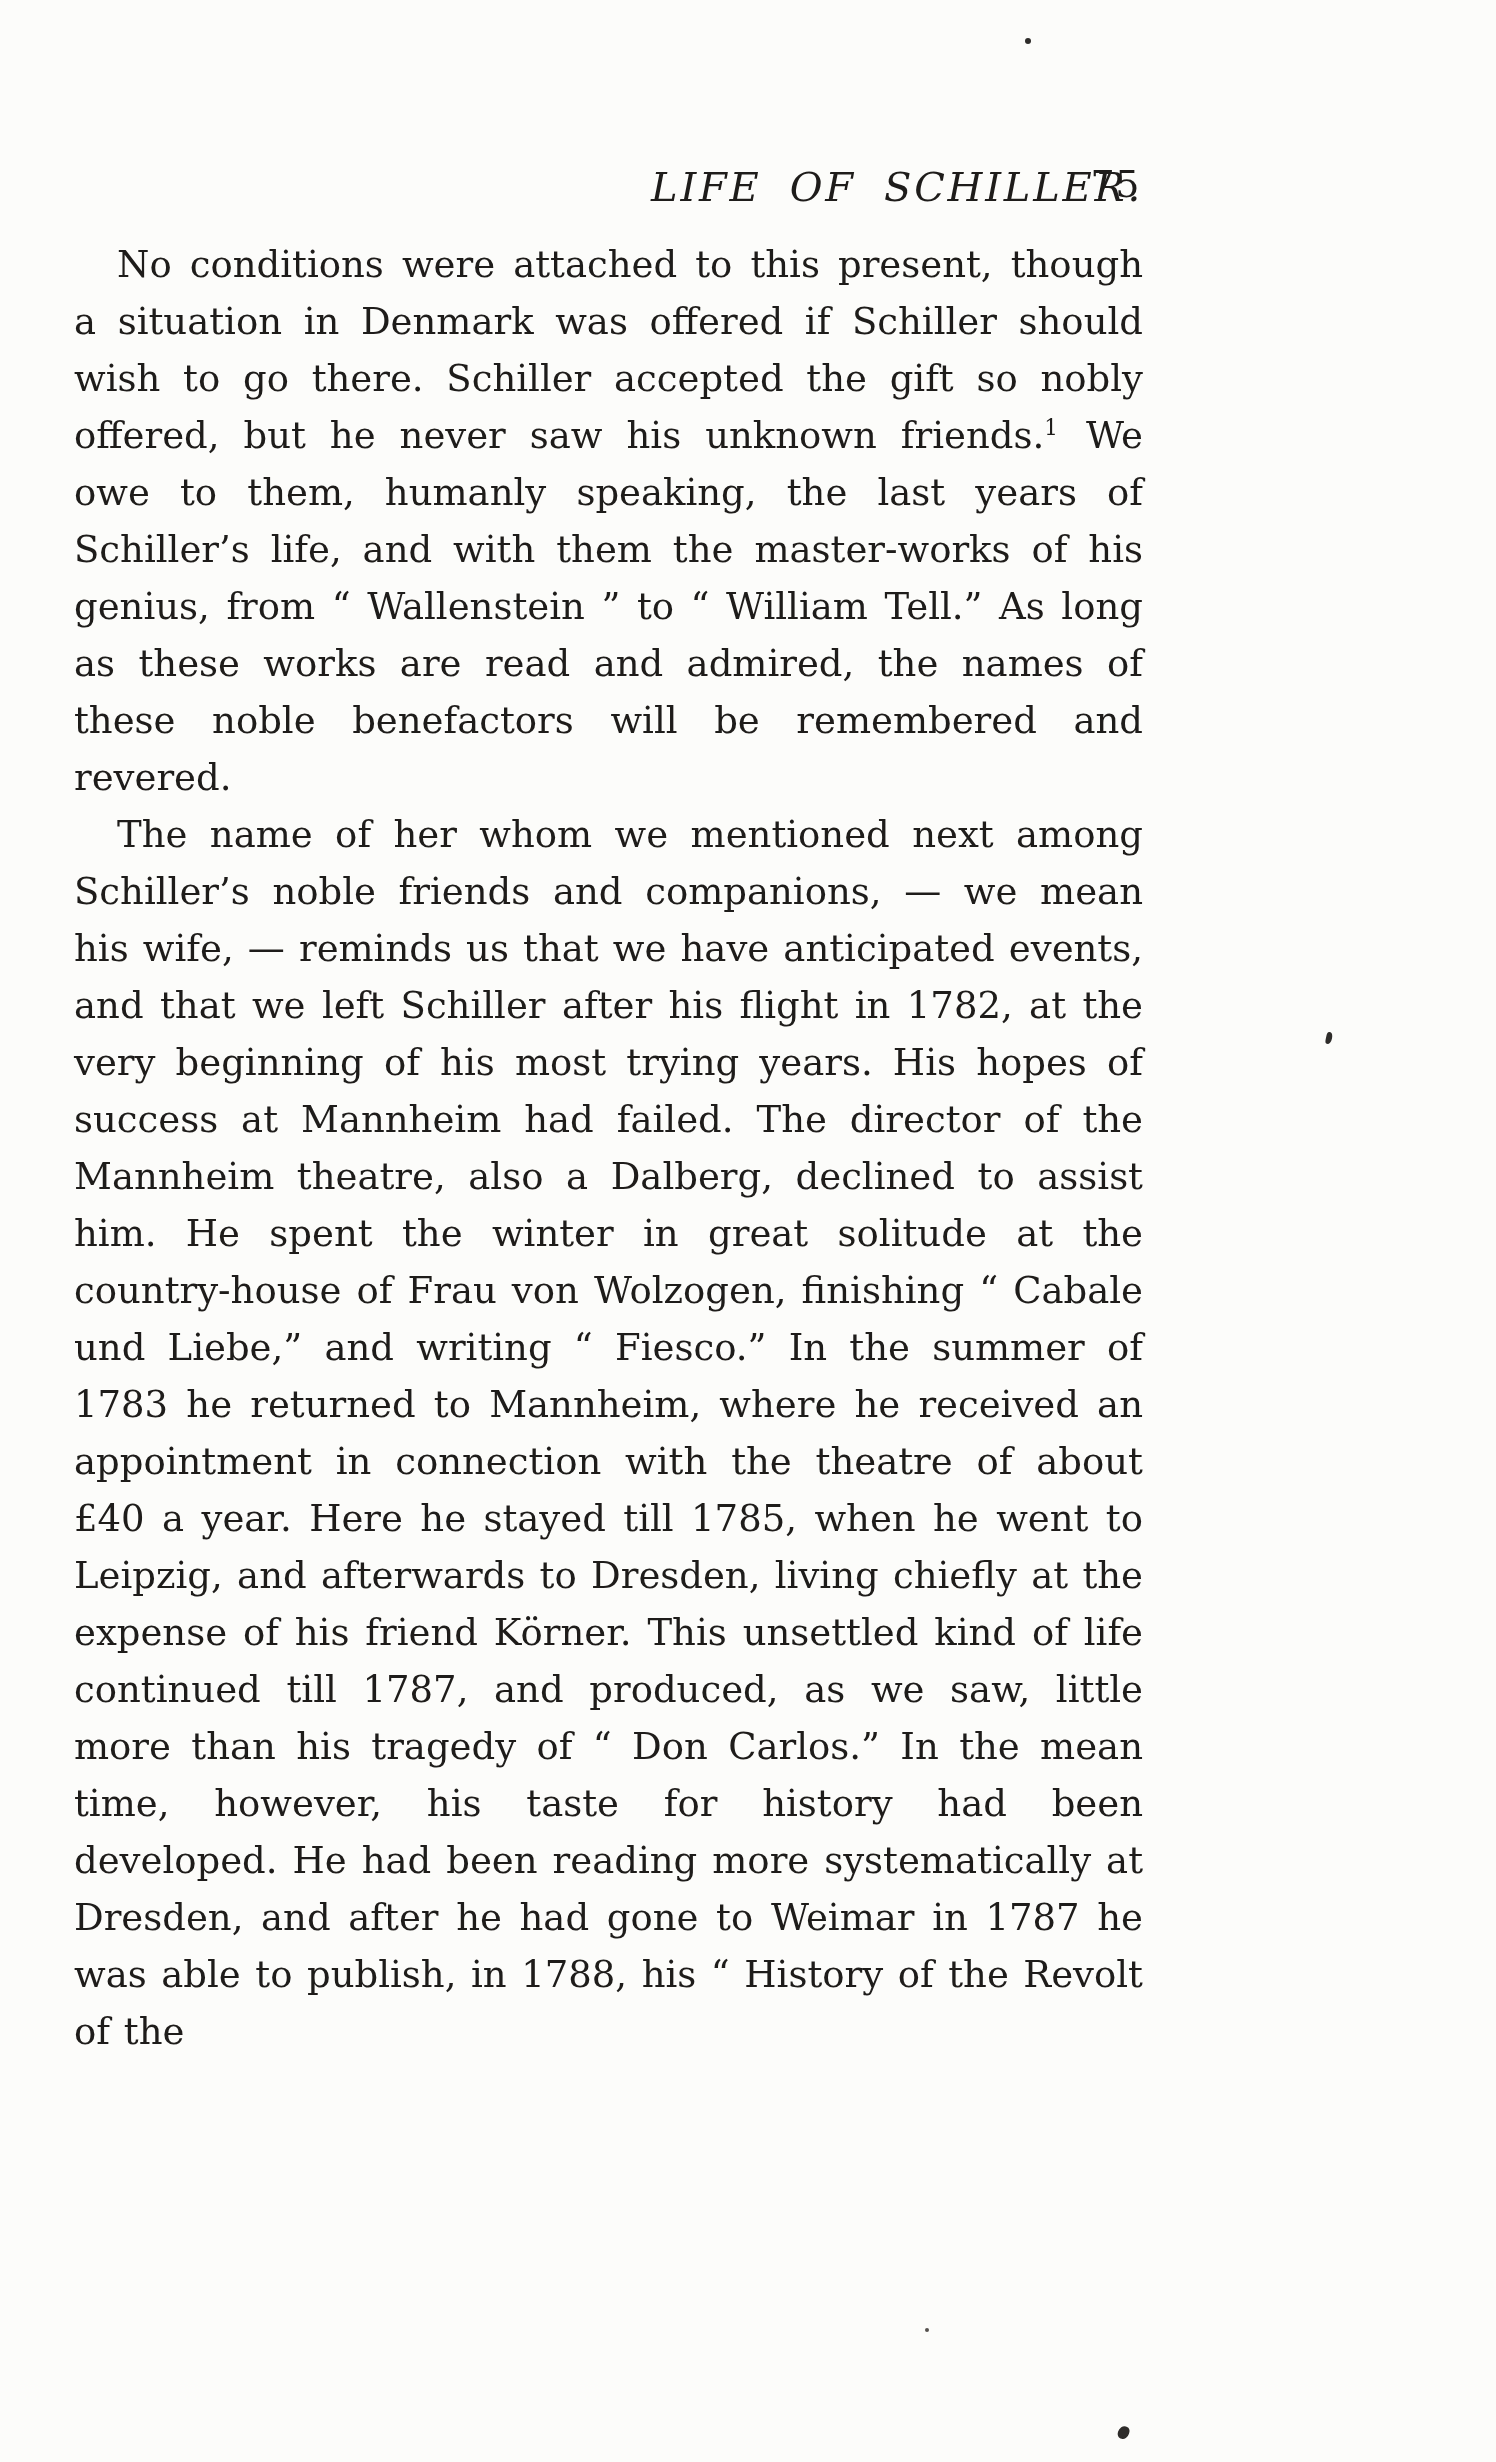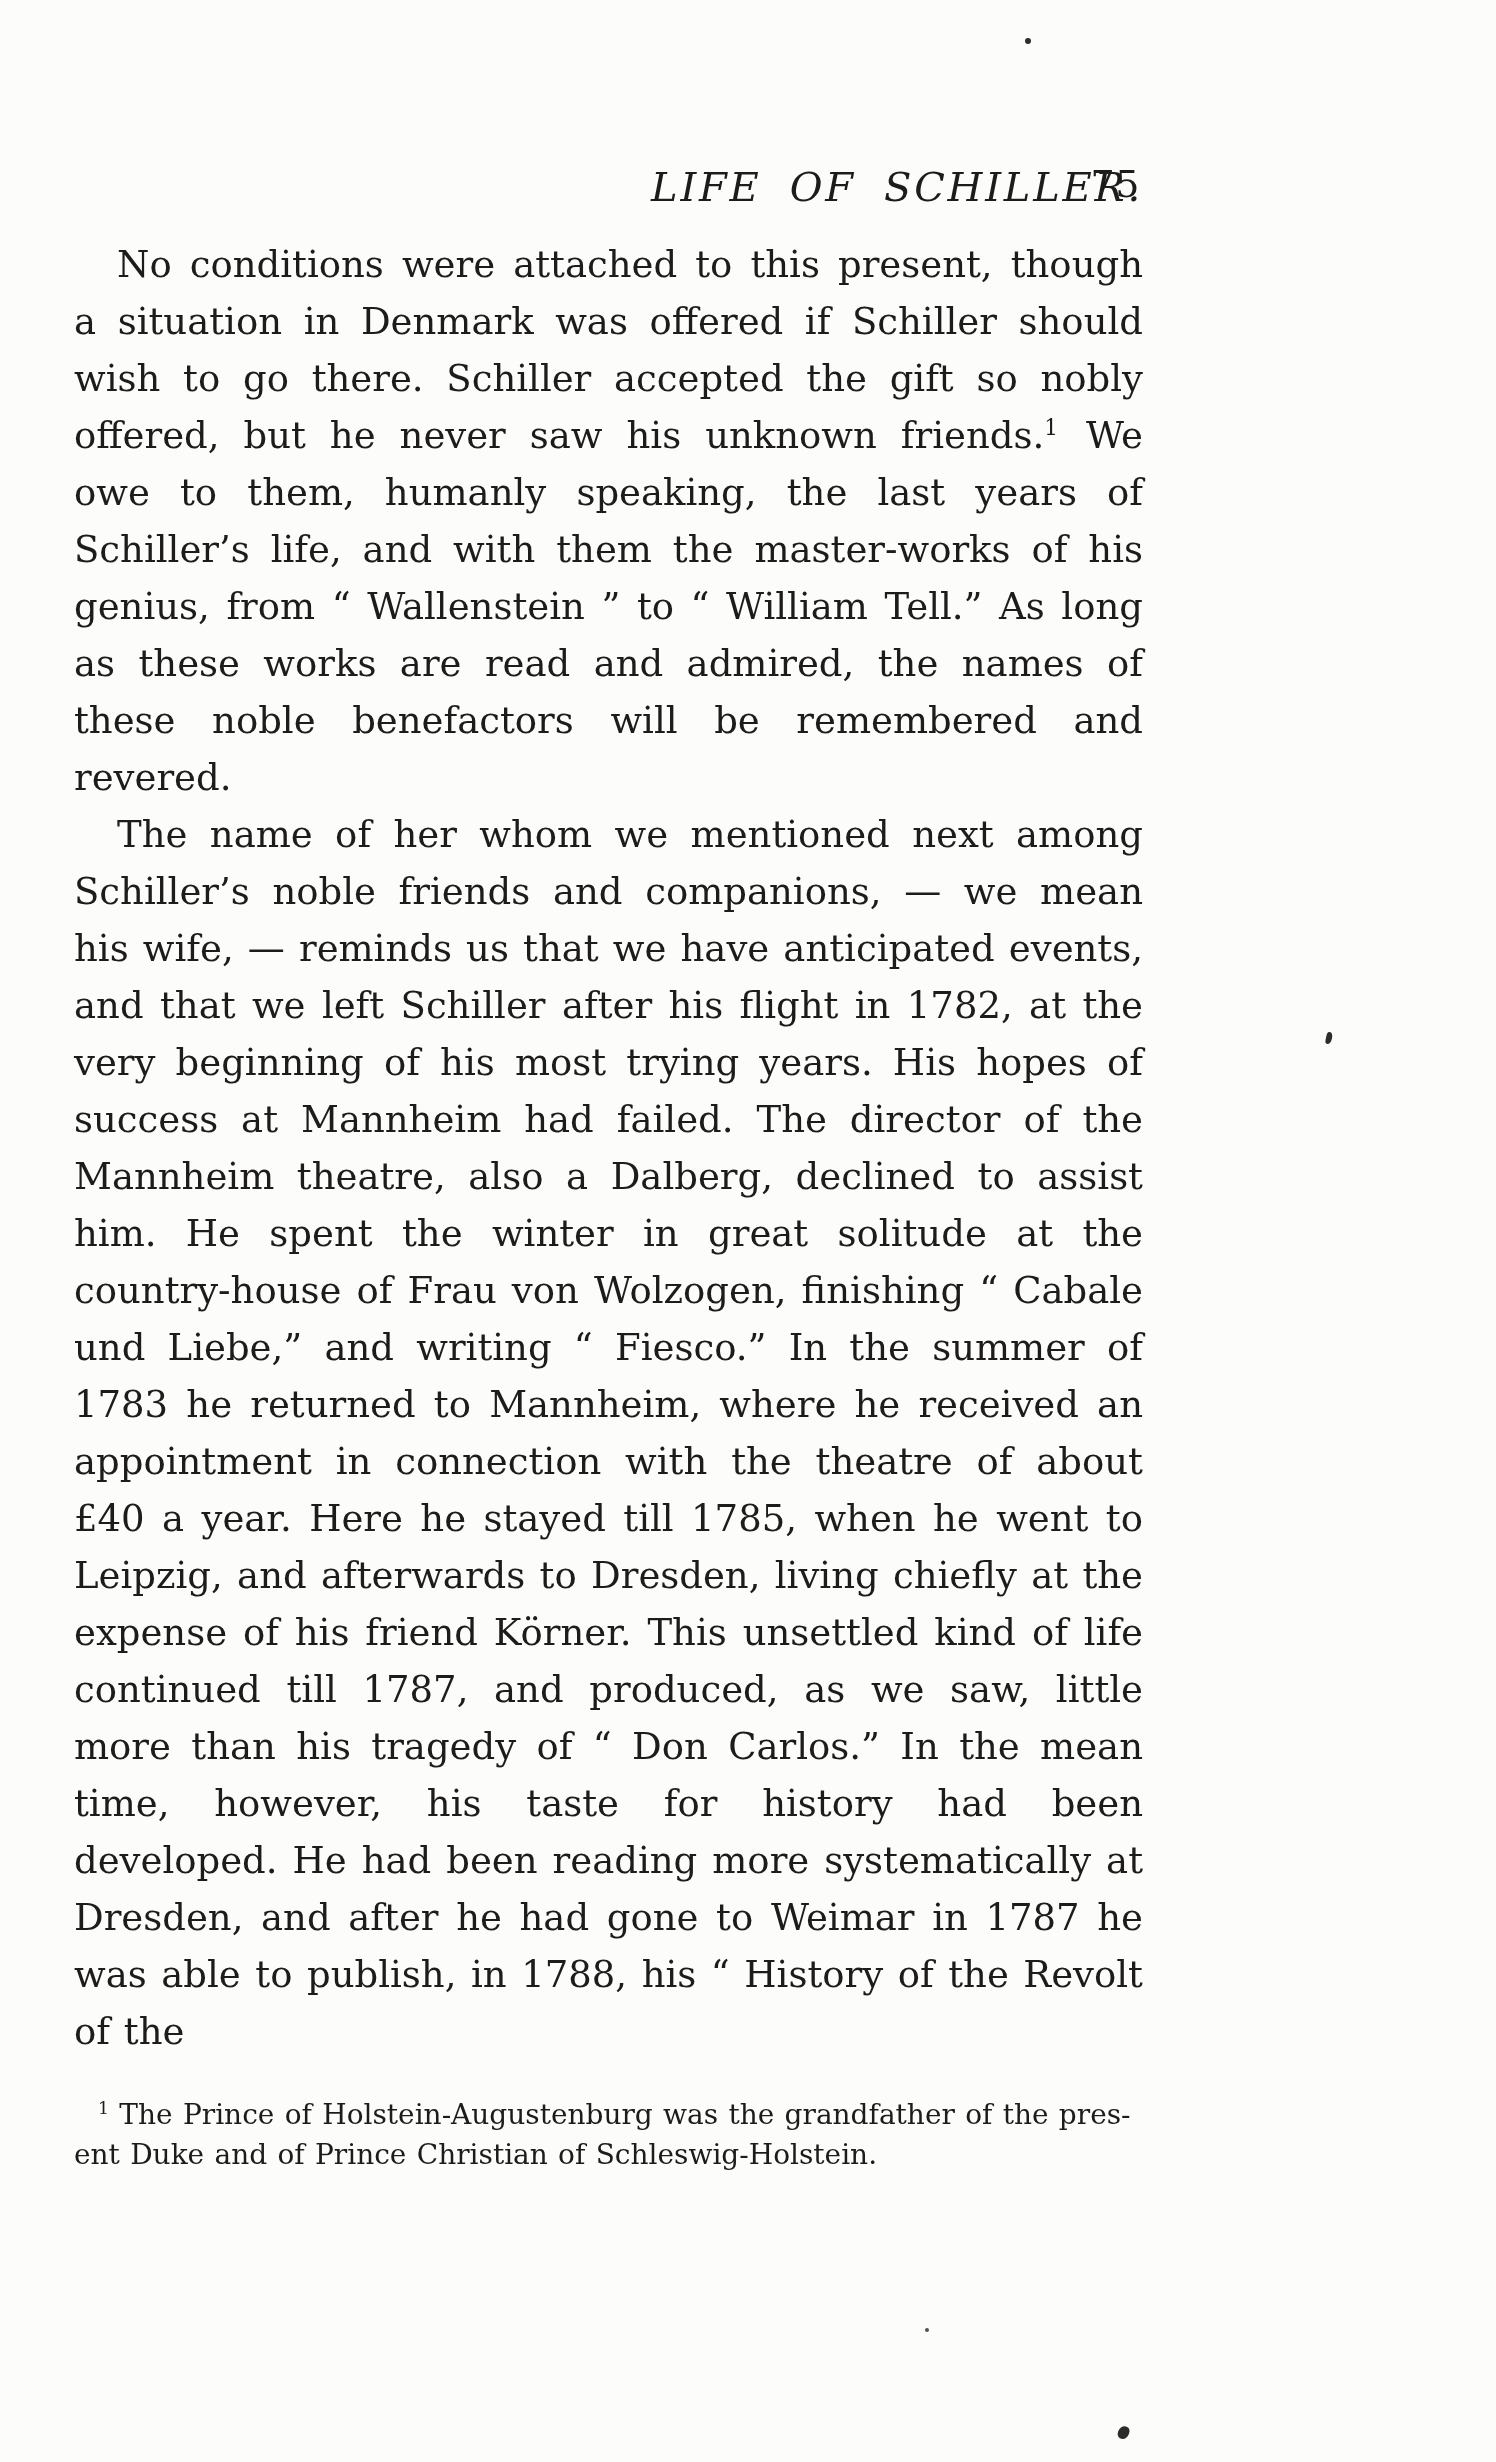--- a/index.html
+++ b/index.html
@@ -95,27 +95,20 @@
     <header class="running-head">
       <div class="running-title">LIFE OF SCHILLER.</div>
       <div class="page-number">75</div>
     </header>
 
     <section class="body-text">
       <p class="para"><span>No conditions were attached to this present, though a situation in Denmark was offered if Schiller should wish to go there. Schiller accepted the gift so nobly offered, but he never saw his unknown friends.</span><sup class="fn-ref">1</sup><span> We owe to them, humanly speaking, the last years of Schiller’s life, and with them the master-works of his genius, from “ Wallenstein ” to “ William Tell.” As long as these works are read and admired, the names of these noble benefactors will be remembered and revered.</span></p>
       <p class="para"><span>The name of her whom we mentioned next among Schiller’s noble friends and companions, — we mean his wife, — reminds us that we have anticipated events, and that we left Schiller after his flight in 1782, at the very beginning of his most trying years. His hopes of success at Mannheim had failed. The director of the Mannheim theatre, also a Dalberg, declined to assist him. He spent the winter in great solitude at the country-house of Frau von Wolzogen, finishing “ Cabale und Liebe,” and writing “ Fiesco.” In the summer of 1783 he returned to Mannheim, where he received an appointment in connection with the theatre of about £40 a year. Here he stayed till 1785, when he went to Leipzig, and afterwards to Dresden, living chiefly at the expense of his friend Körner. This unsettled kind of life continued till 1787, and produced, as we saw, little more than his tragedy of “ Don Carlos.” In the mean time, however, his taste for history had been developed. He had been reading more systematically at Dresden, and after he had gone to Weimar in 1787 he was able to publish, in 1788, his “ History of the Revolt of the</span></p>
     </section>
 
-    <footer class="footnote">
-      <p>
-        <sup>1</sup>
-        <span>The Prince of Holstein-Augustenburg was the grandfather of the pres-</span><br>
-        <span>ent Duke and of Prince Christian of Schleswig-Holstein.</span>
-      </p>
-    </footer>
 
   </div>
 
   <div class="speck speck-top-right"></div>
   <div class="speck speck-right-margin"></div>
   <div class="speck speck-bottom-small"></div>
   <div class="speck speck-bottom-right"></div>
 
 </div>
 

